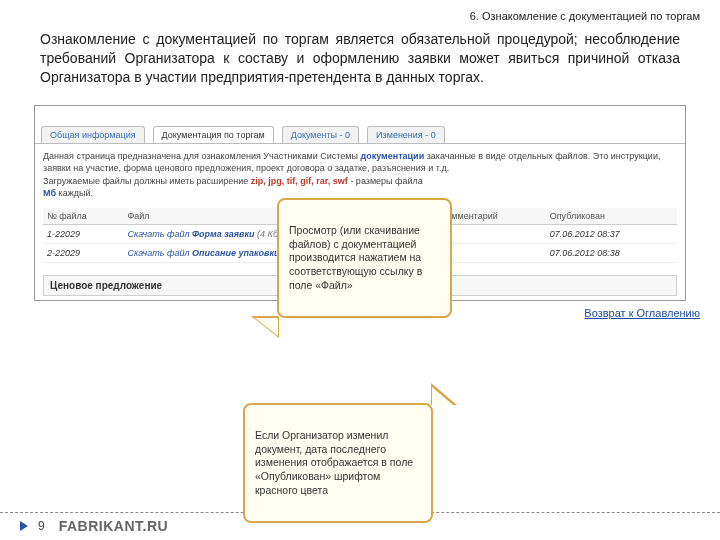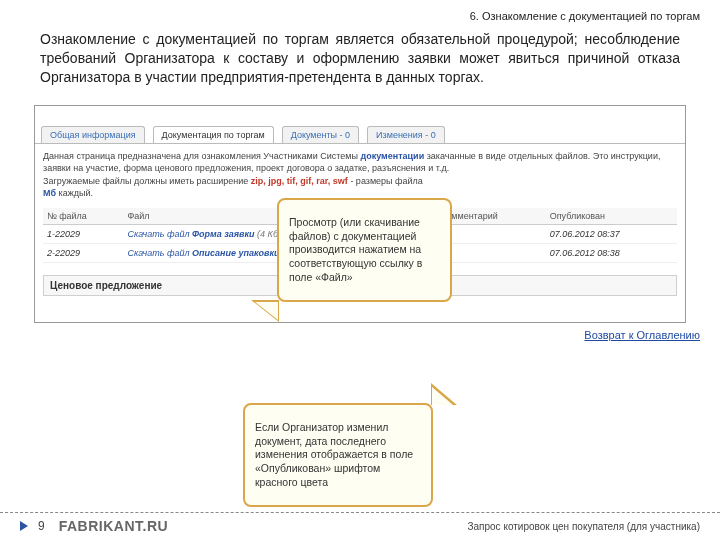--- a/index.html
+++ b/index.html
@@ -16,23 +16,23 @@
   .tab-body { border-top: 1px solid #bbb; padding: 6px 8px; font-size: 9px; background: #fff; position: relative; }
   .desc-text { color: #444; line-height: 1.4; }
   .desc-text .hl { color: #2a55a5; font-weight: bold; }
   .desc-text .ext { color: #c0392b; font-weight: bold; }
   table.files { width: 100%; border-collapse: collapse; margin-top: 8px; font-size: 9px; }
   table.files th { text-align: left; padding: 3px 4px; border-bottom: 1px solid #ccc; color: #555; background: #f7f7f7; font-weight: normal; }
   table.files td { padding: 4px 4px; border-bottom: 1px solid #eee; vertical-align: top; font-style: italic; }
   table.files td.link { color: #2a55a5; }
   table.files td.link a { color: #2a55a5; text-decoration: none; }
   .file-size { color: #777; }
-  .price-offer { margin: 6px 8px 26px 8px; padding: 4px 6px; border: 1px solid #cfcfcf; background: #f7f7f7; font-size: 10px; color: #333; font-weight: bold; }
+  .price-offer { margin: 6px 8px 4px 8px; padding: 4px 6px; border: 1px solid #cfcfcf; background: #f7f7f7; font-size: 10px; color: #333; font-weight: bold; }
   
-  .callout { position: absolute; background: #fffef2; border: 2px solid #d9a64a; border-radius: 8px; padding: 16px 10px; font-size: 10.5px; color: #333; line-height: 1.3; width: 175px; box-shadow: 0 0 0 rgba(0,0,0,0); z-index: 5; }
+  .callout { position: absolute; background: #fffef2; border: 2px solid #d9a64a; border-radius: 8px; padding: 24px 10px; font-size: 10.5px; color: #333; line-height: 1.3; width: 175px; box-shadow: 0 0 0 rgba(0,0,0,0); z-index: 5; }
   .callout .tail { position: absolute; width: 0; height: 0; }
   .callout.c1 { left: 277px; top: 198px; }
   .callout.c1 .tail { left: -28px; bottom: -22px; border-top: 22px solid #d9a64a; border-left: 28px solid transparent; }
   .callout.c1 .tail::after { content: ""; position: absolute; left: -24px; top: -20px; border-top: 18px solid #fffef2; border-left: 23px solid transparent; }
   .callout.c2 { left: 243px; top: 403px; width: 190px; }
   .callout.c2 .tail { right: -26px; top: -22px; border-bottom: 22px solid #d9a64a; border-right: 26px solid transparent; }
   .callout.c2 .tail::after { content: ""; position: absolute; right: -22px; top: 4px; border-bottom: 18px solid #fffef2; border-right: 21px solid transparent; }
   .return-link { text-align: right; padding: 6px 20px 2px 0; font-size: 11px; }
   .return-link a { color: #1f4aa0; text-decoration: underline; cursor: pointer; }
   .footer { position: absolute; bottom: 6px; left: 0; right: 0; display: flex; align-items: center; padding: 0 20px; }
@@ -111,14 +111,13 @@
   <a>Возврат к Оглавлению</a>
 </div>
 
 <div class="footer">
   <div class="dash"></div>
   <div class="bullet"></div>
   <div class="pagenum">9</div>
   <div class="logo">
     <span>FABRIKANT.</span><span class="ru">RU</span>
   </div>
-  <div class="right">Запрос котировок цен покупателя (для участника)</div>
 </div>
 
 </body></html>

